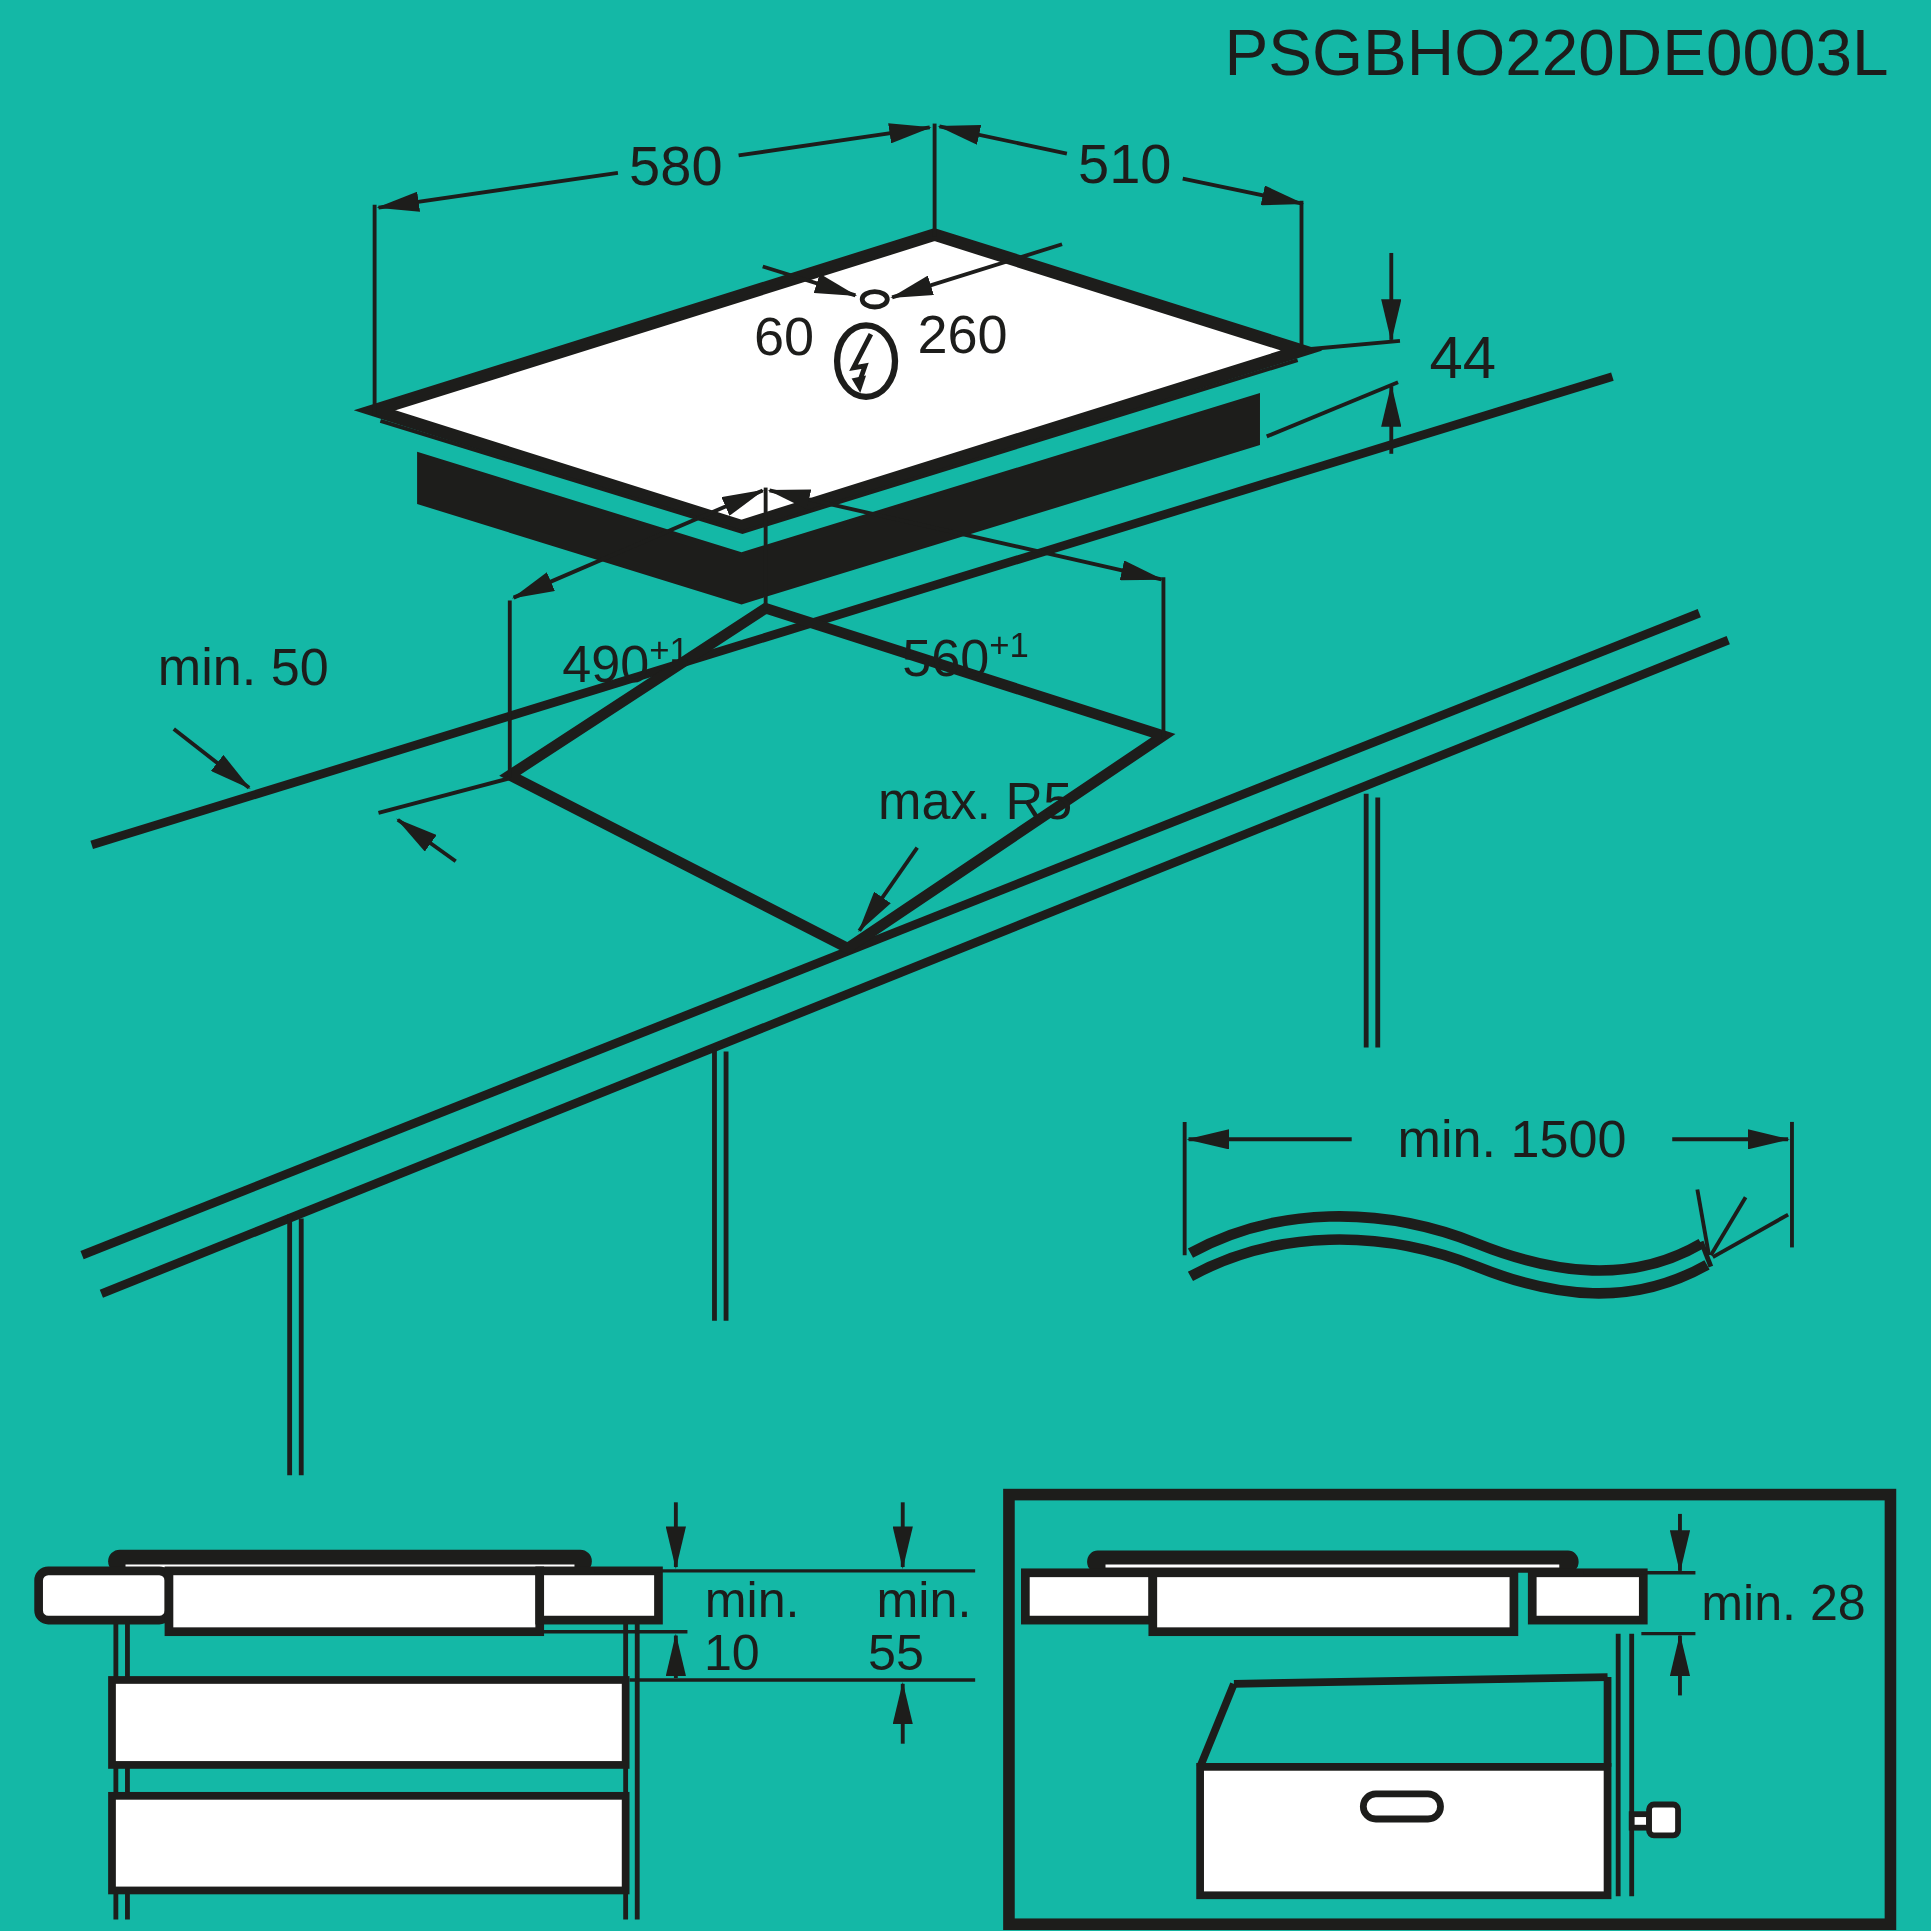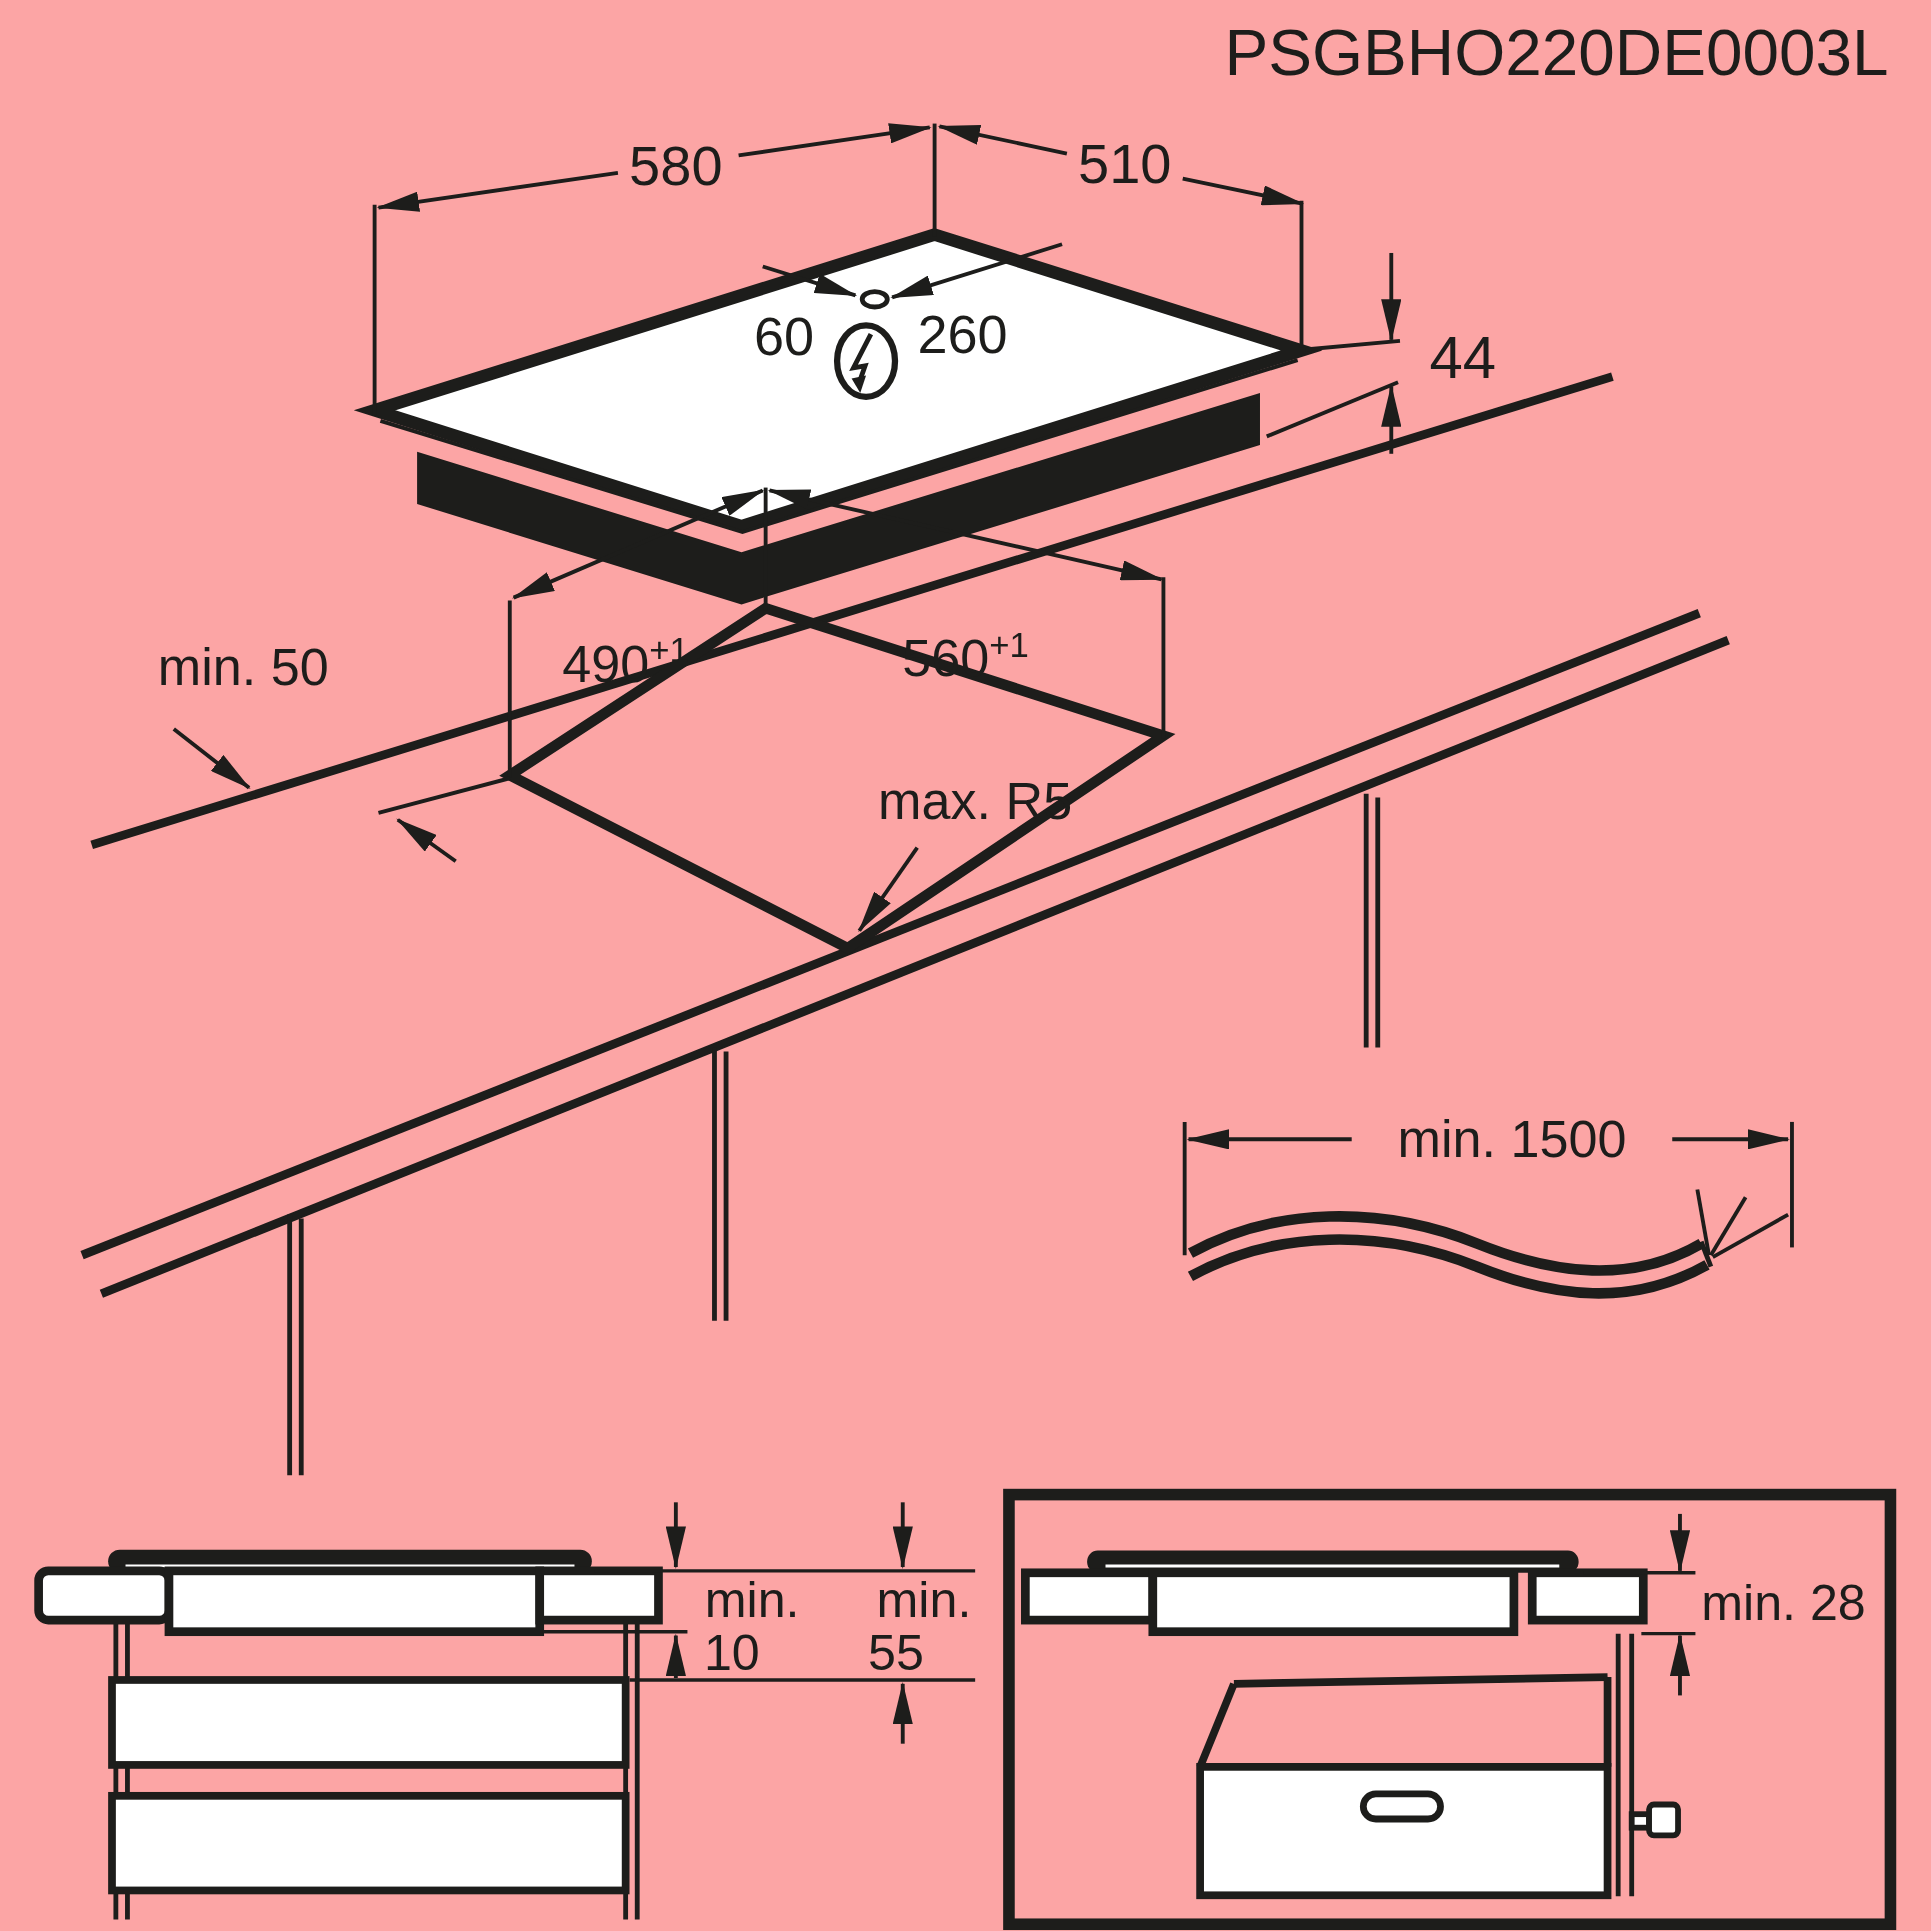--- a/index.html
+++ b/index.html
@@ -1,16 +1,16 @@
 <!DOCTYPE html>
 <html><head>
 <meta charset="utf-8">
 <style>
   html,body{margin:0;padding:0;background:#fff;}
-  #stage{width:1931px;height:1931px;position:relative;background:#fca5a5;font-family:"Liberation Sans",sans-serif;}
+  #stage{width:1931px;height:1931px;position:relative;background:#14b8a6;font-family:"Liberation Sans",sans-serif;}
   svg{display:block;}
   text{fill:#1d1d1b;font-family:"Liberation Sans","DejaVu Sans",sans-serif;}
   .ln{stroke:#1d1d1b;fill:none;}
   .thick{stroke-width:9;}
   .thick2{stroke-width:11;}
   .mid{stroke-width:5;}
   .thin{stroke-width:4;}
   .hair{stroke-width:3.5;}
   .blk{fill:#1d1d1b;stroke:none;}
   .wfill{fill:#ffffff;}

